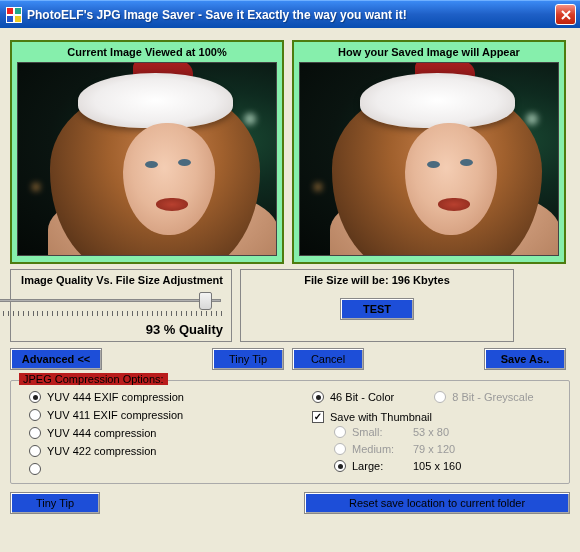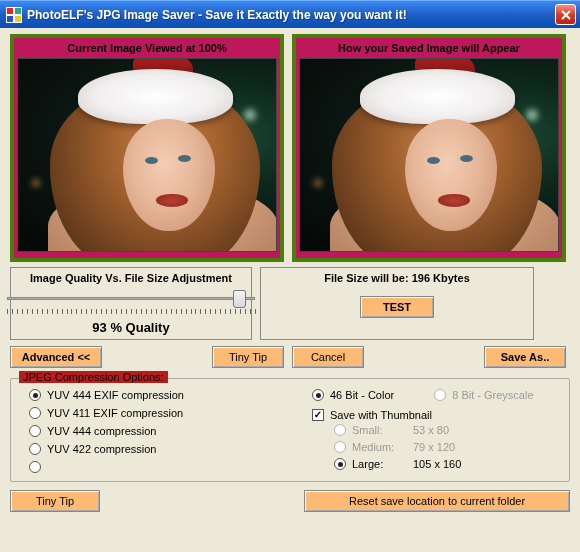--- a/index.html
+++ b/index.html
@@ -6,53 +6,53 @@
 body { background: #ece9d8; width: 580px; height: 552px; overflow: hidden; }
 
 .titlebar { height: 28px; background: linear-gradient(to bottom, #3b8af4 0%, #1e5fc6 50%, #084db1 100%); display: flex; align-items: center; padding: 0 4px 0 6px; color: white; font-weight: bold; border-top: 1px solid #6fb0ff; }
 .titlebar .app-icon { width: 16px; height: 16px; margin-right: 5px; display: flex; align-items: center; justify-content: center; }
 .titlebar .title-text { flex: 1; font-size: 12px; text-shadow: 1px 1px 1px rgba(0,0,0,0.3); }
 .close-btn { width: 21px; height: 21px; background: linear-gradient(to bottom, #f59083 0%, #d73d27 50%, #c0220c 100%); border: 1px solid #fff; border-radius: 3px; color: white; font-weight: bold; display: flex; align-items: center; justify-content: center; cursor: pointer; font-size: 12px; }
 
 .client { padding: 6px 10px 6px 10px; }
 
 .top-row { display: flex; gap: 8px; }
-.panel { border: 4px solid #4d7c0f; background: #be185d; position: relative; }
+.panel { border: 2px solid #4d7c0f; background: #86efac; position: relative; margin-top: 6px; }
 .preview-panel { width: 274px; display: flex; flex-direction: column; align-items: center; padding: 4px 6px 6px 6px; }
 .preview-header { font-weight: bold; font-size: 11px; margin-bottom: 4px; text-align: center; }
 
 .image-box { width: 260px; height: 194px; border: 1px solid #444; background: #111b18; position: relative; overflow: hidden; }
 
 .ib-bg { position: absolute; inset: 0; background: radial-gradient(ellipse at 80% 40%, #1a4a33 0%, #0e2a1f 30%, #0a1410 60%, #040806 100%); }
 .ib-hair { position: absolute; left: 32px; top: 22px; width: 210px; height: 190px; background: radial-gradient(ellipse at 55% 35%, #c8804a 0%, #a0602d 35%, #6b3f1e 70%, #3d2310 100%); border-radius: 55% 52% 40% 40% / 48% 50% 60% 60%; }
 .ib-hat { position: absolute; left: 60px; top: 10px; width: 155px; height: 55px; background: radial-gradient(ellipse at 50% 50%, #ffffff 0%, #f0eeee 55%, #cfc8c5 100%); border-radius: 55% 55% 45% 45%; box-shadow: 0 3px 6px rgba(0,0,0,0.35); }
 .ib-hat-red { position: absolute; left: 115px; top: -8px; width: 60px; height: 30px; background: linear-gradient(to bottom, #b32020, #7e1616); border-radius: 40% 60% 30% 30%; }
 .ib-face { position: absolute; left: 105px; top: 60px; width: 92px; height: 112px; background: radial-gradient(ellipse at 45% 40%, #f4cdb3 0%, #e6b799 45%, #cf9878 85%); border-radius: 48% 52% 50% 50% / 45% 45% 58% 58%; }
 .ib-eye1 { position:absolute; left:127px; top:98px; width:13px; height:7px; background:#4a6a7e; border-radius:50%; }
 .ib-eye2 { position:absolute; left:160px; top:96px; width:13px; height:7px; background:#4a6a7e; border-radius:50%; }
 .ib-lips { position:absolute; left:138px; top:135px; width:32px; height:13px; background: radial-gradient(ellipse, #b8402f, #8c2a1d); border-radius:50% 50% 55% 55%; }
 .ib-shoulder { position:absolute; left:30px; bottom:-20px; width:230px; height:90px; background: radial-gradient(ellipse at 50% 0%, #eec2a4 0%, #d6a484 40%, #b07c5a 100%); border-radius:50% 50% 0 0; }
 .ib-bokeh1 { position:absolute; right:20px; top:50px; width:12px; height:12px; background:#c5e6d0; border-radius:50%; filter: blur(3px); opacity:0.7; }
 .ib-bokeh2 { position:absolute; left:14px; top:120px; width:8px; height:8px; background:#e6a050; border-radius:50%; filter: blur(3px); opacity:0.6; }
 
 .mid-row { display: flex; gap: 8px; margin-top: 5px; }
-.qpanel { width: 242px; border: 1px solid #888; padding: 4px 8px 4px 8px; display: flex; flex-direction: column; align-items: center; }
+.qpanel { width: 222px; border: 1px solid #888; padding: 4px 8px 4px 8px; display: flex; flex-direction: column; align-items: flex-end; }
 .qlabel { font-weight: bold; margin-bottom: 6px; text-align: center; }
 
 .slider-wrap { width: 252px; position: relative; height: 26px; }
 .slider-track { position:absolute; top:7px; left:2px; right:2px; height:3px; background:#b0b0b0; border:1px solid #888; }
 .slider-ticks { position:absolute; bottom:2px; left:2px; right:2px; height:6px; }
 .tick { position:absolute; bottom:0; width:1px; height:5px; background:#666; }
 .slider-thumb { position:absolute; top:0; width:13px; height:18px; background: linear-gradient(to bottom,#f4f4f4,#d8d8d8); border:1px solid #777; border-radius:2px 2px 3px 3px; }
 .quality-val { font-weight: bold; font-size: 13px; margin-top: 4px; }
 
 .fpanel { width: 274px; border: 1px solid #888; padding: 4px 8px; display: flex; flex-direction: column; align-items: center; }
 .test-btn { margin-top: 6px; width: 74px; height: 22px; }
 
-.btn { background: #fdba74; border: 1px solid #888; box-shadow: inset 1px 1px 0 #fff, inset -1px -1px 0 #aaa; padding: 2px 8px; cursor: pointer; height: 22px; }
+.btn { background: #1d4ed8; border: 1px solid #888; box-shadow: inset 1px 1px 0 #fff, inset -1px -1px 0 #aaa; padding: 2px 8px; cursor: pointer; height: 22px; }
 .btn-bold { font-weight: bold; }
 
 .actions-row { display: flex; gap: 8px; margin-top: 6px; }
 .actions-left { width: 274px; display: flex; gap: 12px; }
 .actions-right { width: 274px; display: flex; align-items: center; }
 
 .groupbox { border: 1px solid #aaa; border-radius: 2px; padding: 10px 8px 8px 8px; position: relative; margin-top: 10px; }
 .groupbox .legend { position: absolute; top: -8px; left: 8px; background: #b91c1c; padding: 0 4px; }
 
 .bottom-row { display: flex; gap: 8px; }

